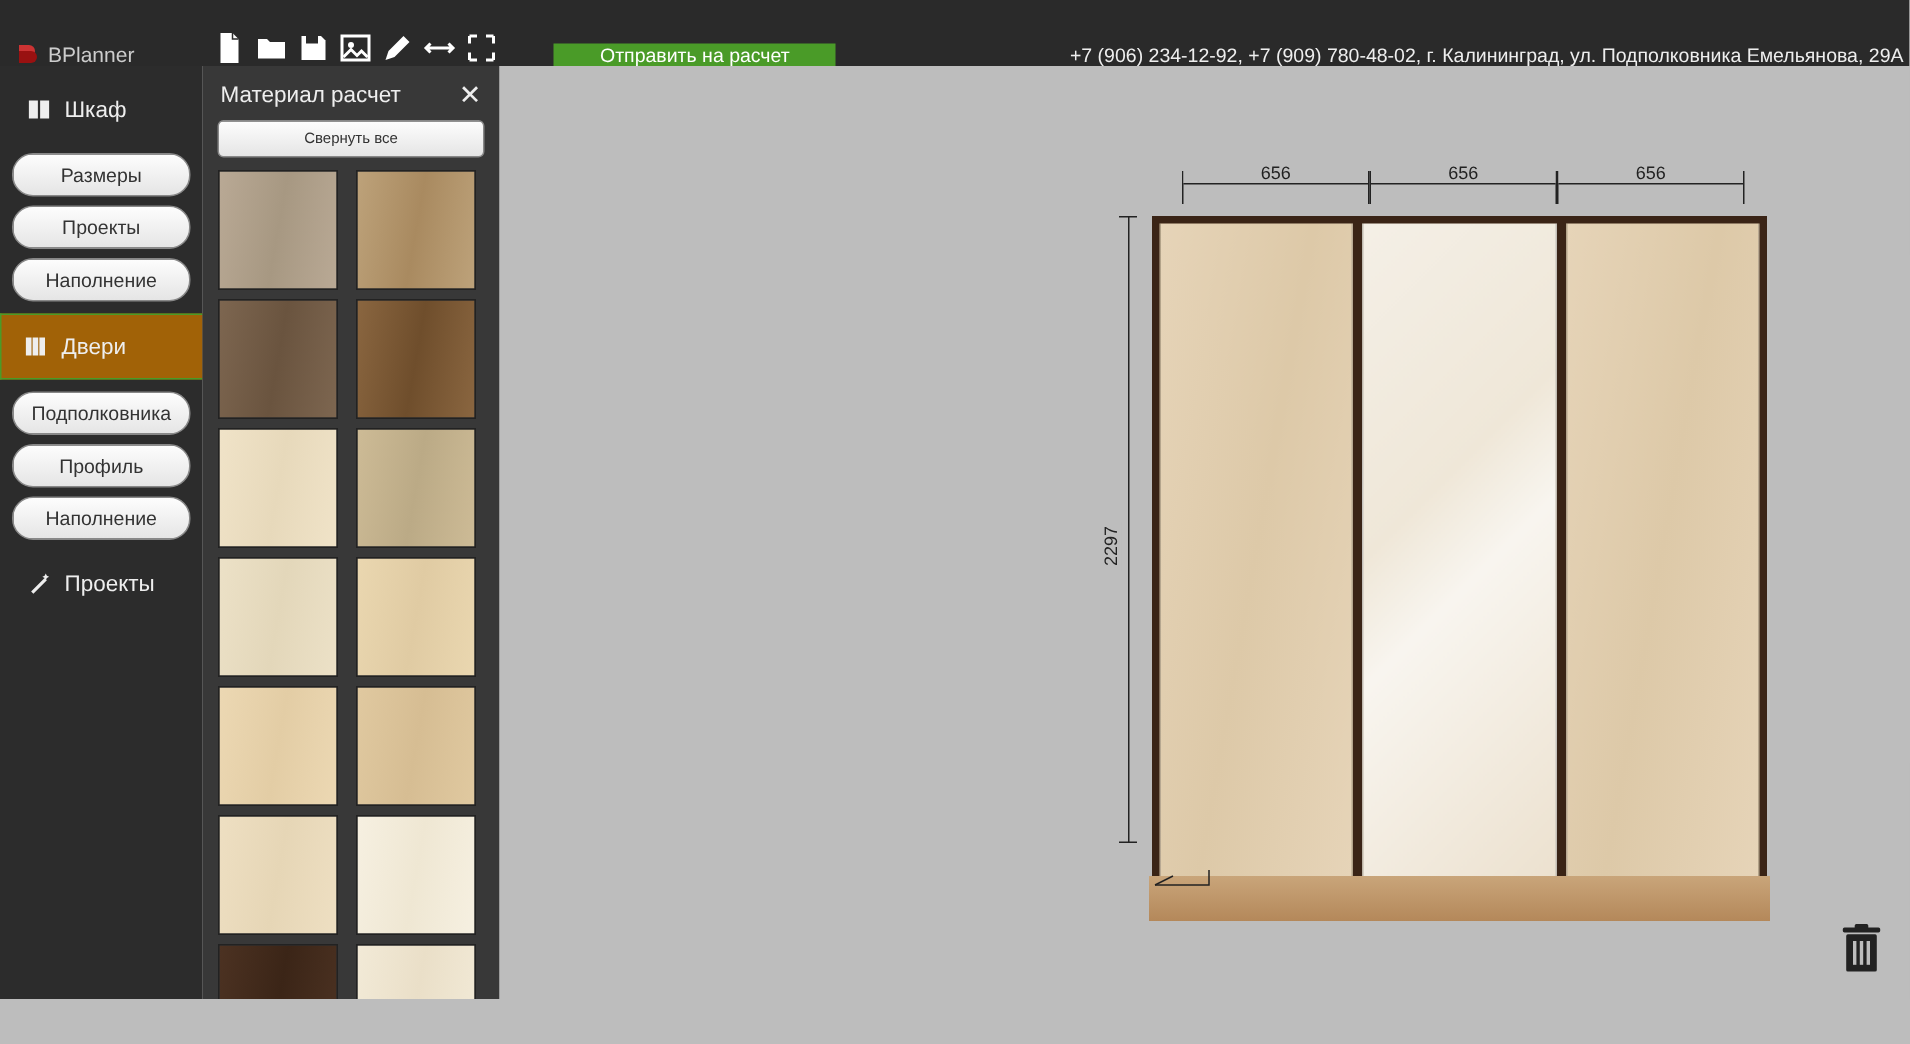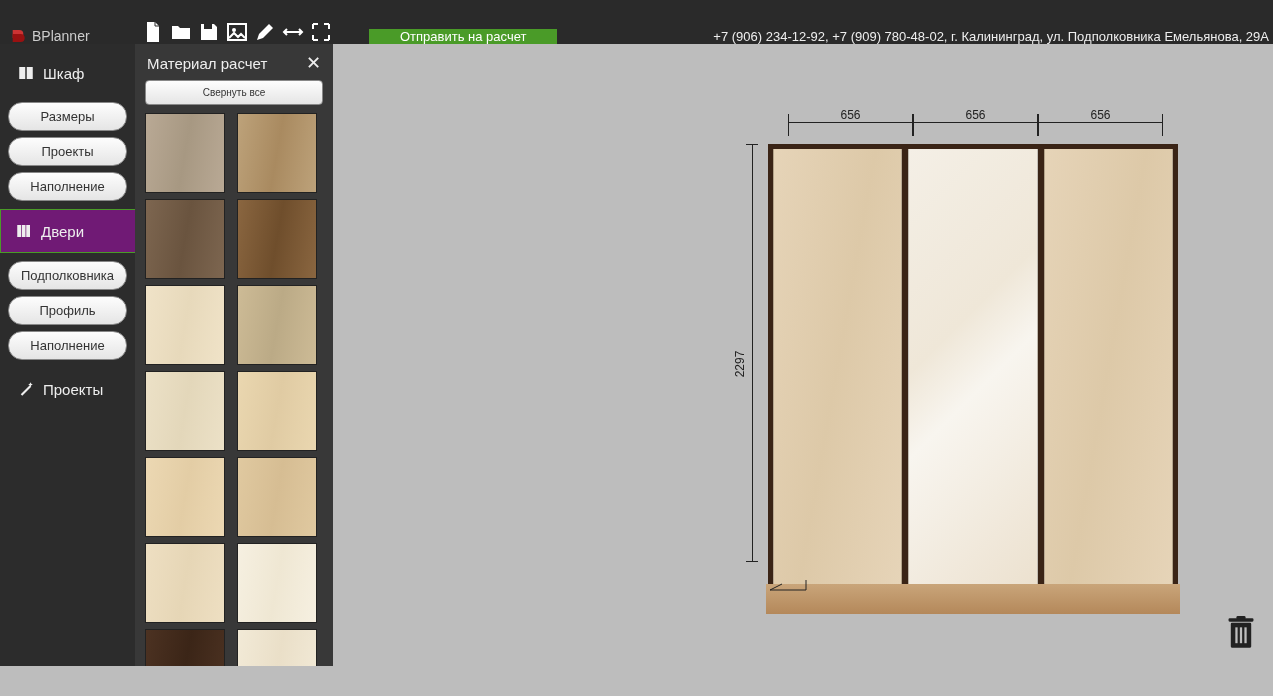--- a/index.html
+++ b/index.html
@@ -80,21 +80,21 @@
     gap: 8px;
     padding: 12px 14px;
     font-size: 15px;
     color: #eee;
     cursor: pointer;
     border-left: 3px solid transparent;
   }
   .nav-section.active {
     border: 1px solid #4a9b28;
     border-right: none;
-    background: #701a75;
+    background: #a16207;
   }
   .icon18 { width: 18px; height: 18px; fill: #eee; }
   .sub-btns {
     padding: 8px;
     display: flex;
     flex-direction: column;
     gap: 6px;
   }
   .sub-btn {
     background: linear-gradient(#fdfdfd,#e5e5e5);

